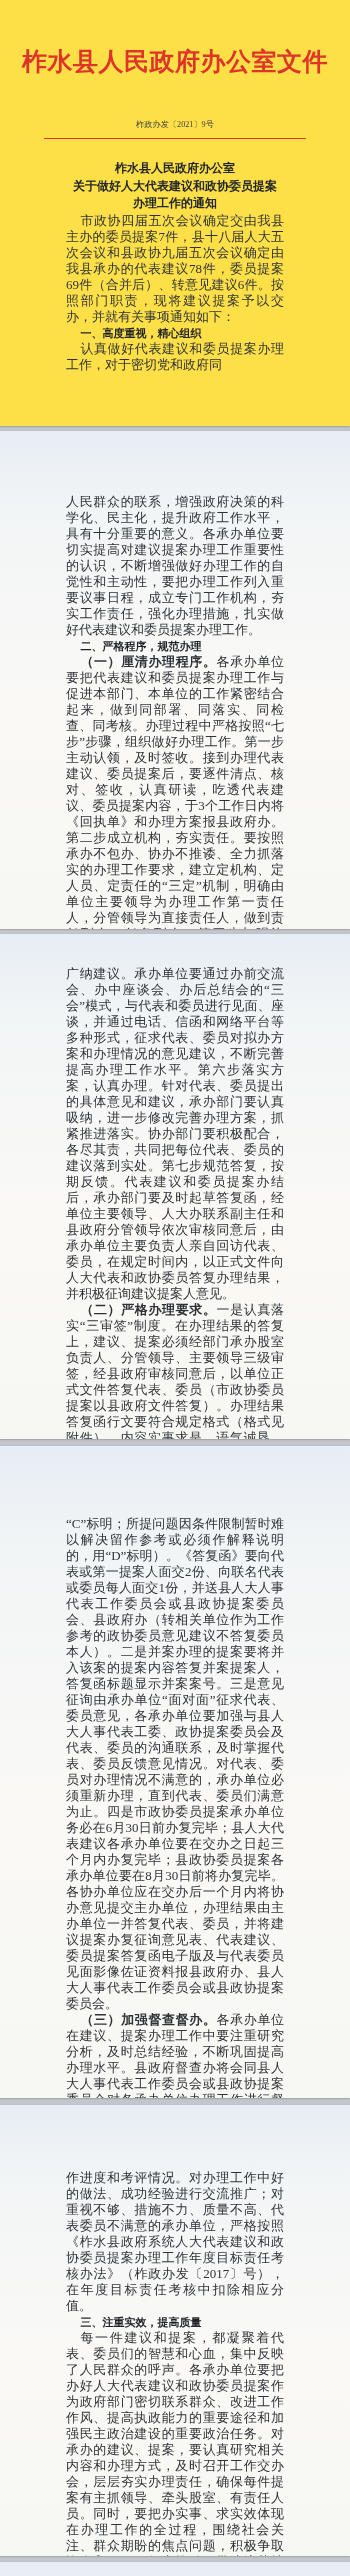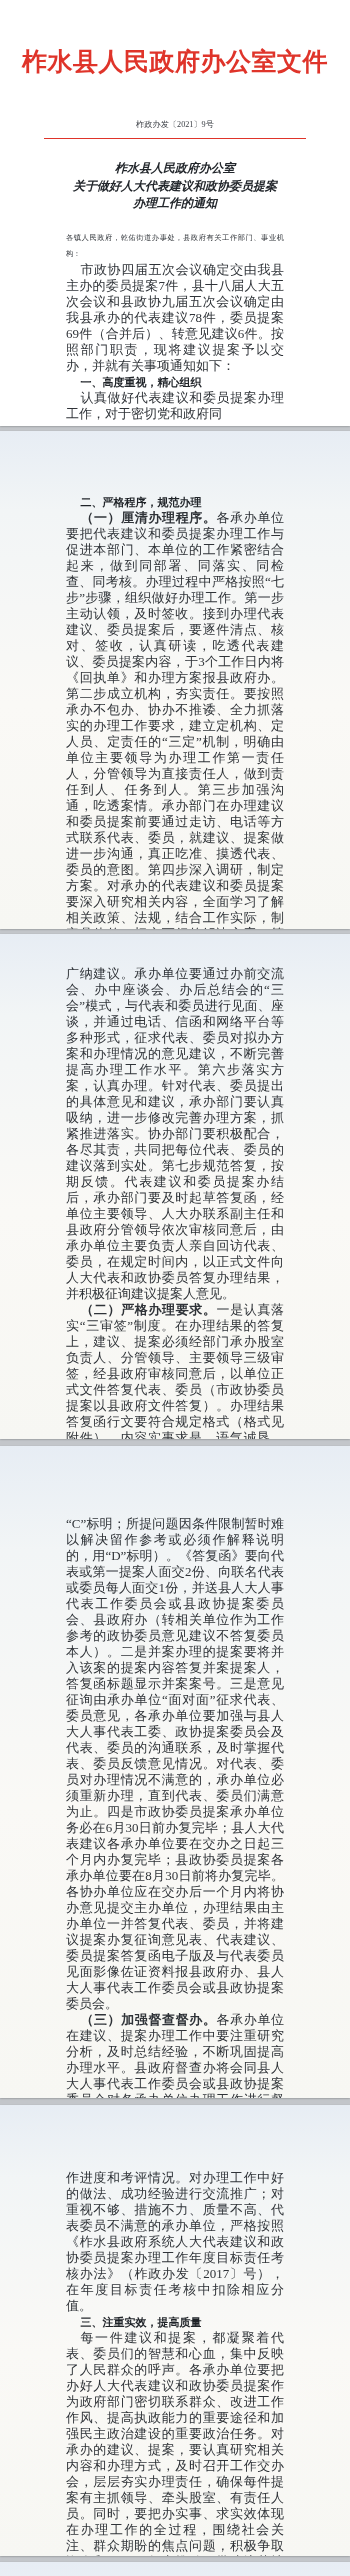--- a/index.html
+++ b/index.html
@@ -1,31 +1,31 @@
 <!DOCTYPE html>
 <html style="font-size:8.2px"><head>
 <meta charset="utf-8">
 <style>
   html,body{margin:0;padding:0;background:#c3c6ca;}
   body{width:350px;font-family:"Liberation Serif","DejaVu Serif",serif;color:#2f3338;}
   .viewer{width:350px;}
-  .page{position:relative;overflow:hidden;background:#ffffff;box-shadow:0 0.5px 2.1px rgba(0,0,0,.38);}
+  .page{position:relative;overflow:hidden;background:#fde047;box-shadow:0 0.5px 2.1px rgba(0,0,0,.38);}
   .page.tint{background:linear-gradient(180deg,#e7edf4 0%,#f2f5f6 16%,#faf9f6 55%,#f7f7f3 100%);}
   .p1{height:426px;margin-bottom:5.2px;}
   .p2{height:498px;margin-bottom:5.2px;padding-top:63px;box-sizing:border-box;}
   .p3{height:505px;margin-bottom:6.2px;padding-top:32px;box-sizing:border-box;}
   .p4{height:652px;margin-bottom:7.2px;padding-top:70px;box-sizing:border-box;}
   .p5{height:451px;margin-bottom:6.2px;padding-top:65px;box-sizing:border-box;}
   .p6{height:502px;margin-bottom:6.2px;padding-top:73px;box-sizing:border-box;}
   .blk{margin:0 66px;}
   .letterhead{margin:44px 9.3px 0;text-align:center;color:#df342a;font-weight:bold;
     font-size:25px;line-height:1.42;letter-spacing:0.5px;white-space:nowrap;}
   .docno{margin-top:39px;text-align:center;font-size:8.2px;line-height:11.3px;color:#3a3e44;}
   .red-rule{height:1.5px;background:#df342a;margin:8.2px 44px 0;}
-  .doctitle{margin-top:20.6px;text-align:center;font-weight:bold;font-size:12px;line-height:17.5px;color:#23272c;font-style:italic;}
+  .doctitle{margin-top:20.6px;text-align:center;font-weight:bold;font-size:12px;line-height:17.5px;color:#23272c;}
   .salute{margin-top:17.5px;font-size:7.3px;line-height:16px;text-align:justify;}
   .para{font-size:13px;line-height:16px;text-align:justify;}
   .para.ind{text-indent:14.4px;}
   .h1{font-family:"Liberation Sans","DejaVu Sans",sans-serif;font-weight:bold;
     font-size:11px;line-height:16px;text-indent:14.4px;color:#1f2328;}
   .contact{font-size:7.3px;line-height:17px;}
   .attach0{font-size:7.3px;line-height:16.5px;margin-top:20.6px;}
   .attach{font-size:10px;line-height:16.5px;padding-left:34px;text-align:center;}
 </style>
 </head>
@@ -35,26 +35,26 @@
   <div>
       <div class="page p1">
         <div class="blk letterhead">柞水县人民政府办公室文件</div>
         <div class="blk docno">柞政办发〔2021〕9号</div>
         <div class="red-rule"></div>
         <div class="blk doctitle">
           <div>柞水县人民政府办公室</div>
           <div>关于做好人大代表建议和政协委员提案</div>
           <div>办理工作的通知</div>
         </div>
-        <div class="blk salute">各镇人民政府，乾佑街道办事处，县政府有关工作部门、事业机构：</div>
         <div class="blk para ind">市政协四届五次会议确定交由我县主办的委员提案7件，县十八届人大五次会议和县政协九届五次会议确定由我县承办的代表建议78件，委员提案69件（合并后）、转意见建议6件。按照部门职责，现将建议提案予以交办，并就有关事项通知如下：</div>
         <div class="blk h1">一、高度重视，精心组织</div>
         <div class="blk para ind">认真做好代表建议和委员提案办理工作，对于密切党和政府同</div>
       </div>
       <div class="page p2 tint">
+        <div class="blk para">人民群众的联系，增强政府决策的科学化、民主化，提升政府工作水平，具有十分重要的意义。各承办单位要切实提高对建议提案办理工作重要性的认识，不断增强做好办理工作的自觉性和主动性，要把办理工作列入重要议事日程，成立专门工作机构，夯实工作责任，强化办理措施，扎实做好代表建议和委员提案办理工作。</div>
         <div class="blk h1">二、严格程序，规范办理</div>
         <div class="blk para ind"><b>（一）厘清办理程序。</b>各承办单位要把代表建议和委员提案办理工作与促进本部门、本单位的工作紧密结合起来，做到同部署、同落实、同检查、同考核。办理过程中严格按照“七步”步骤，组织做好办理工作。第一步主动认领，及时签收。接到办理代表建议、委员提案后，要逐件清点、核对、签收，认真研读，吃透代表建议、委员提案内容，于3个工作日内将《回执单》和办理方案报县政府办。第二步成立机构，夯实责任。要按照承办不包办、协办不推诿、全力抓落实的办理工作要求，建立定机构、定人员、定责任的“三定”机制，明确由单位主要领导为办理工作第一责任人，分管领导为直接责任人，做到责任到人、任务到人。第三步加强沟通，吃透案情。承办部门在办理建议和委员提案前要通过走访、电话等方式联系代表、委员，就建议、提案做进一步沟通，真正吃准、摸透代表、委员的意图。第四步深入调研，制定方案。对承办的代表建议和委员提案要深入研究相关内容，全面学习了解相关政策、法规，结合工作实际，制定具体的、切实可行的解决方案。第五步征询意见，</div>
       </div>
       <div class="page p3 tint">
         <div class="blk para">广纳建议。承办单位要通过办前交流会、办中座谈会、办后总结会的“三会”模式，与代表和委员进行见面、座谈，并通过电话、信函和网络平台等多种形式，征求代表、委员对拟办方案和办理情况的意见建议，不断完善提高办理工作水平。第六步落实方案，认真办理。针对代表、委员提出的具体意见和建议，承办部门要认真吸纳，进一步修改完善办理方案，抓紧推进落实。协办部门要积极配合，各尽其责，共同把每位代表、委员的建议落到实处。第七步规范答复，按期反馈。代表建议和委员提案办结后，承办部门要及时起草答复函，经单位主要领导、人大办联系副主任和县政府分管领导依次审核同意后，由承办单位主要负责人亲自回访代表、委员，在规定时间内，以正式文件向人大代表和政协委员答复办理结果，并积极征询建议提案人意见。</div>
         <div class="blk para ind"><b>（二）严格办理要求。</b>一是认真落实“三审签”制度。在办理结果的答复上，建议、提案必须经部门承办股室负责人、分管领导、主要领导三级审签，经县政府审核同意后，以单位正式文件答复代表、委员（市政协委员提案以县政府文件答复）。办理结果答复函行文要符合规定格式（格式见附件），内容实事求是、语气诚恳，并根据办理具体情况，在答复函首页右上角标明办理类别（所提问题已经解决或基本解决的，或已通过其他途径解决的，用“A”标明；所提问题正在解决或有关工作已启动的，用“B”标明；所提问题已列入规划逐步解决的，用</div>
       </div>
       <div class="page p4 tint">
         <div class="blk para">“C”标明；所提问题因条件限制暂时难以解决留作参考或必须作解释说明的，用“D”标明）。《答复函》要向代表或第一提案人面交2份、向联名代表或委员每人面交1份，并送县人大人事代表工作委员会或县政协提案委员会、县政府办（转相关单位作为工作参考的政协委员意见建议不答复委员本人）。二是并案办理的提案要将并入该案的提案内容答复并案提案人，答复函标题显示并案案号。三是意见征询由承办单位“面对面”征求代表、委员意见，各承办单位要加强与县人大人事代表工委、政协提案委员会及代表、委员的沟通联系，及时掌握代表、委员反馈意见情况。对代表、委员对办理情况不满意的，承办单位必须重新办理，直到代表、委员们满意为止。四是市政协委员提案承办单位务必在6月30日前办复完毕；县人大代表建议各承办单位要在交办之日起三个月内办复完毕；县政协委员提案各承办单位要在8月30日前将办复完毕。各协办单位应在交办后一个月内将协办意见提交主办单位，办理结果由主办单位一并答复代表、委员，并将建议提案办复征询意见表、代表建议、委员提案答复函电子版及与代表委员见面影像佐证资料报县政府办、县人大人事代表工作委员会或县政协提案委员会。</div>
         <div class="blk para ind"><b>（三）加强督查督办。</b>各承办单位在建议、提案办理工作中要注重研究分析，及时总结经验，不断巩固提高办理水平。县政府督查办将会同县人大人事代表工作委员会或县政协提案委员会对各承办单位办理工作进行督促检查和考评，并适时通报工</div>

